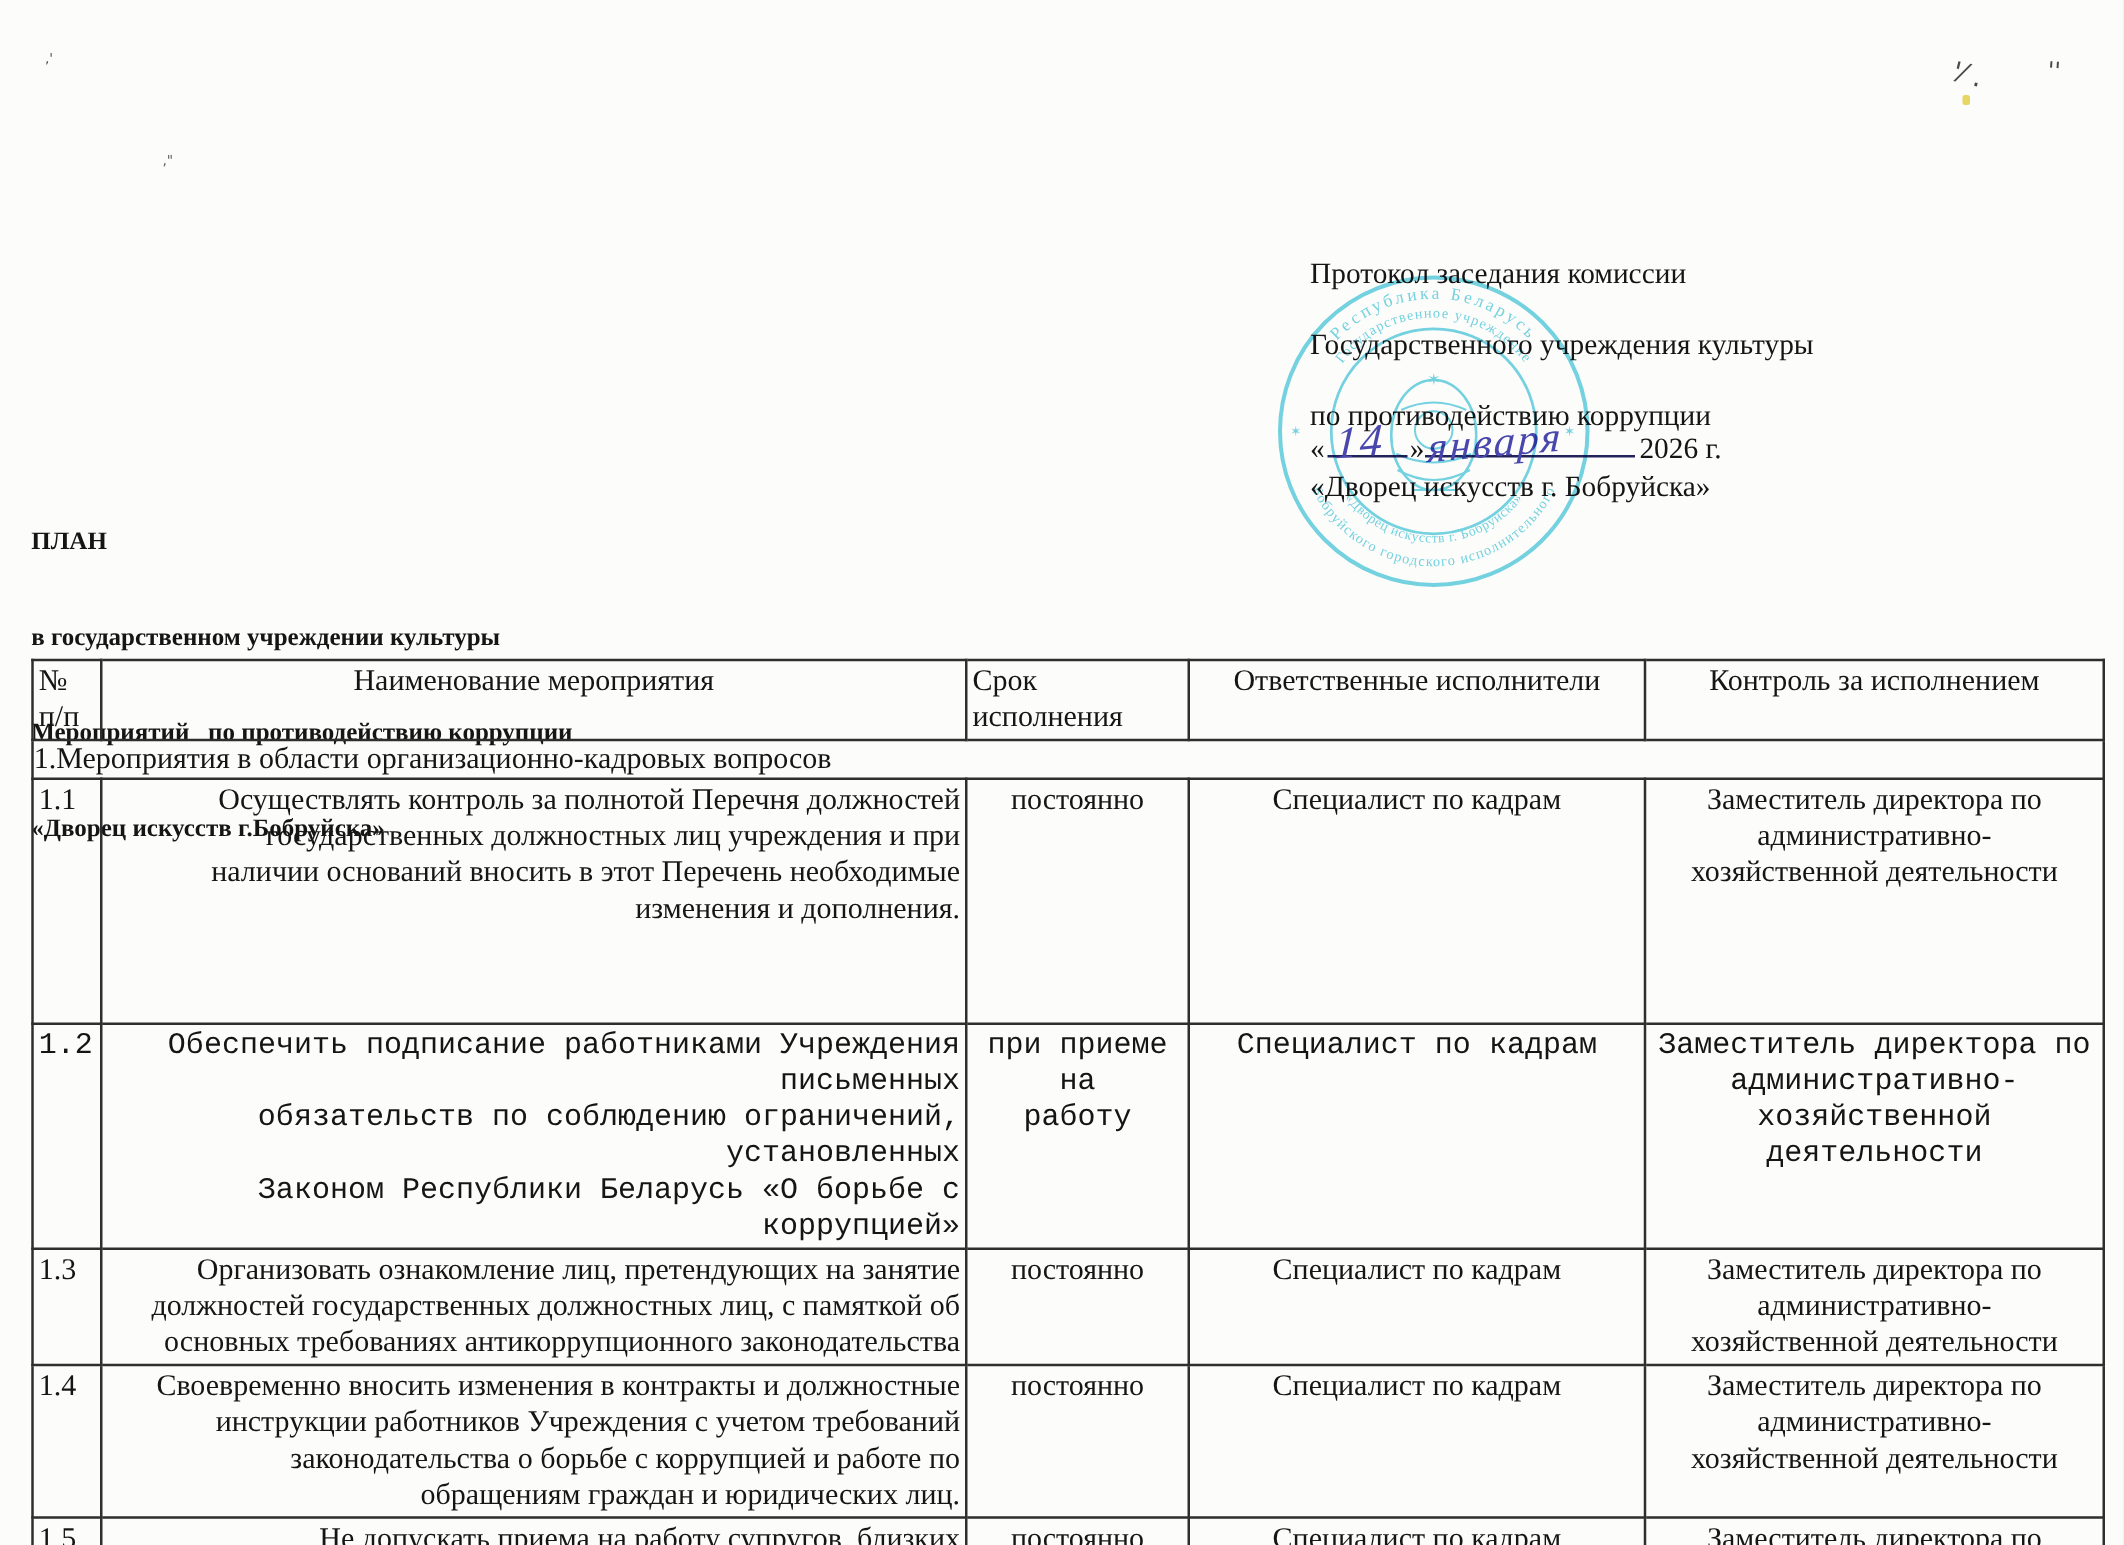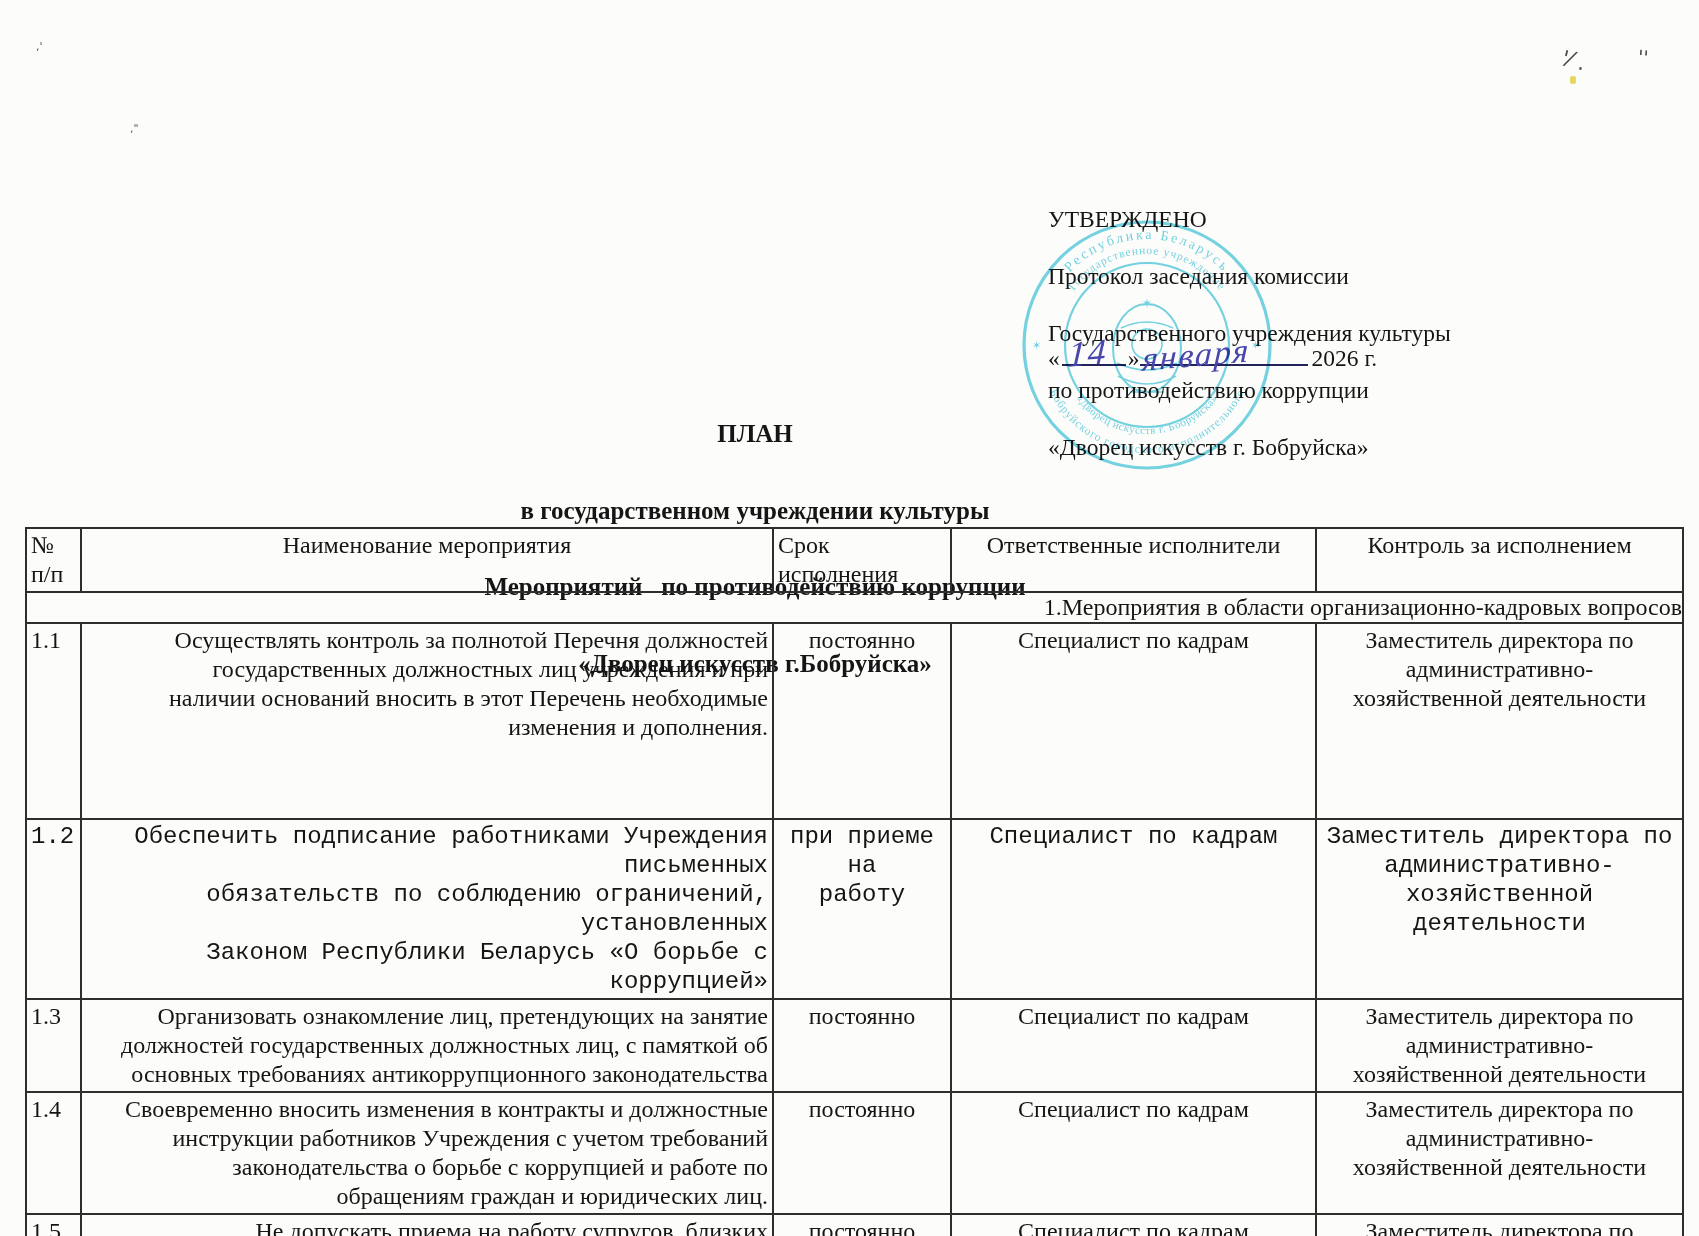--- a/index.html
+++ b/index.html
@@ -42,22 +42,22 @@
   
   .stamp{
     position:absolute;left:1018px;top:216px;
     width:258px;height:258px;
     opacity:.62;mix-blend-mode:multiply;
     pointer-events:none;
   }
   
   .title-block{
     position:absolute;left:25px;top:370px;width:1460px;
-    text-align:center;font-weight:bold;
-    font-size:25px;line-height:25.5px;
+    text-align:left;font-weight:bold;
+    font-size:20px;line-height:25.5px;
     white-space:pre-wrap;
   }
   .title-block div{white-space:pre-wrap;}
   
   table.plan{
     position:absolute;left:25px;top:527px;
     width:1657px;table-layout:fixed;
     border-collapse:collapse;
     font-size:24px;
   }
@@ -65,21 +65,21 @@
     border:2px solid #2e2e2e;
     vertical-align:top;
     padding:2px 4px;
     white-space:pre-line;
     line-height:29px;
   }
   thead th{font-weight:normal;height:52px;text-align:center;padding-top:4px;}
   th.h-num{line-height:27px;text-align:left;padding-left:8px;}
   th.h-term{text-align:left;padding-left:10px;line-height:29px;}
   tr.section-row td{
-    height:25px;text-align:right;padding:1px 0 2px 0;line-height:26px;margin-left:16px;
+    height:25px;text-align:left;padding:1px 0 2px 0;line-height:26px;margin-left:16px;
   }
   td.cell-num{text-align:left;padding-left:6px;}
   td.cell-activity{text-align:right;padding-left:10px;padding-right:6px;white-space:pre-wrap;}
   td.cell-term{text-align:center;}
   td.cell-responsible{text-align:center;}
   td.cell-control{text-align:center;line-height:30px;}
   
   .mark{position:absolute;color:#2b2b2b;font-family:"DejaVu Sans",sans-serif;}
   .mark-tl1{left:130px;top:122px;font-size:11px;opacity:.75;}
   .mark-tl2{left:36px;top:40px;font-size:11px;opacity:.8;}
@@ -95,21 +95,20 @@
 
 <div class="page">
 
   <span class="mark mark-tl2">,'</span>
   <span class="mark mark-tl1">,"</span>
   <span class="mark mark-tr1">'⁄ .</span>
   <span class="mark mark-tr2">''</span>
   <span class="yellow-dot"></span>
 
   <div class="approval">
-    <div>УТВЕРЖДЕНО</div>
     <div>Протокол заседания комиссии</div>
     <div>Государственного учреждения культуры</div>
     <div> по противодействию коррупции</div>
     <div>«Дворец искусств г. Бобруйска»</div>
   </div>
 
   <div class="date-line"><span>«</span><span class="blank blank-day"><span class="hand">14</span></span><span>»</span><span class="blank blank-month"><span class="hand hand-month">января</span></span><span>2026 г.</span></div>
 
   <div class="stamp">
     <svg width="258" height="258" viewBox="0 0 258 258">

